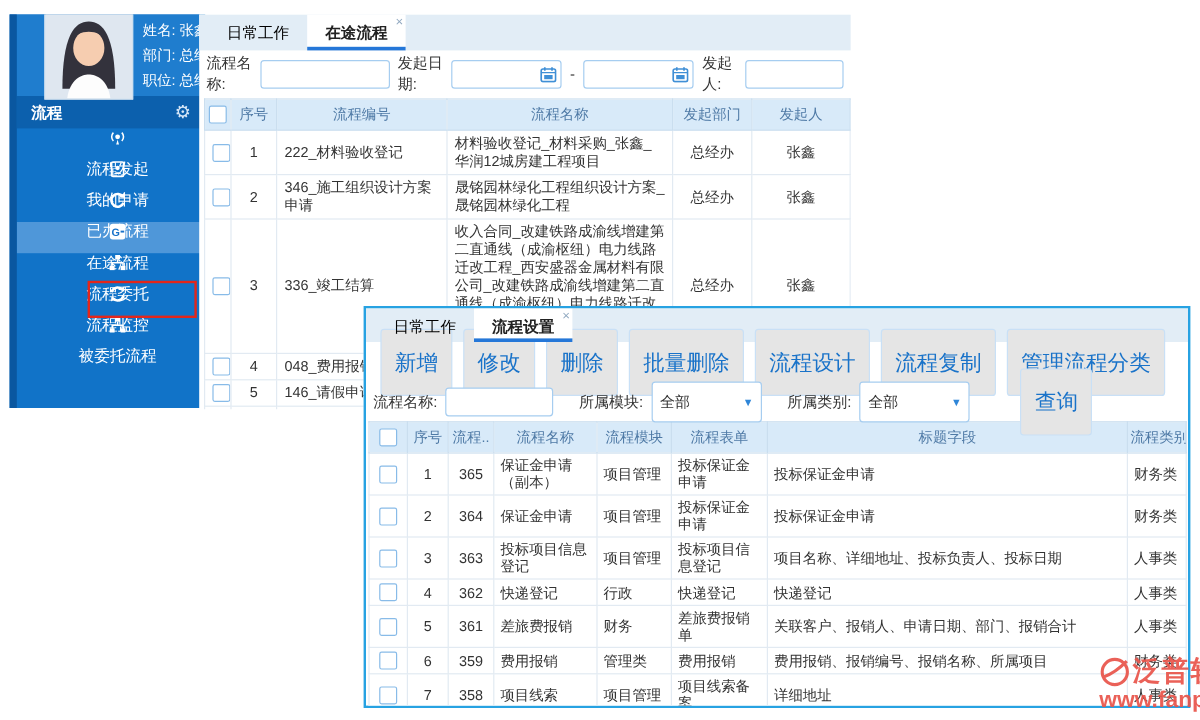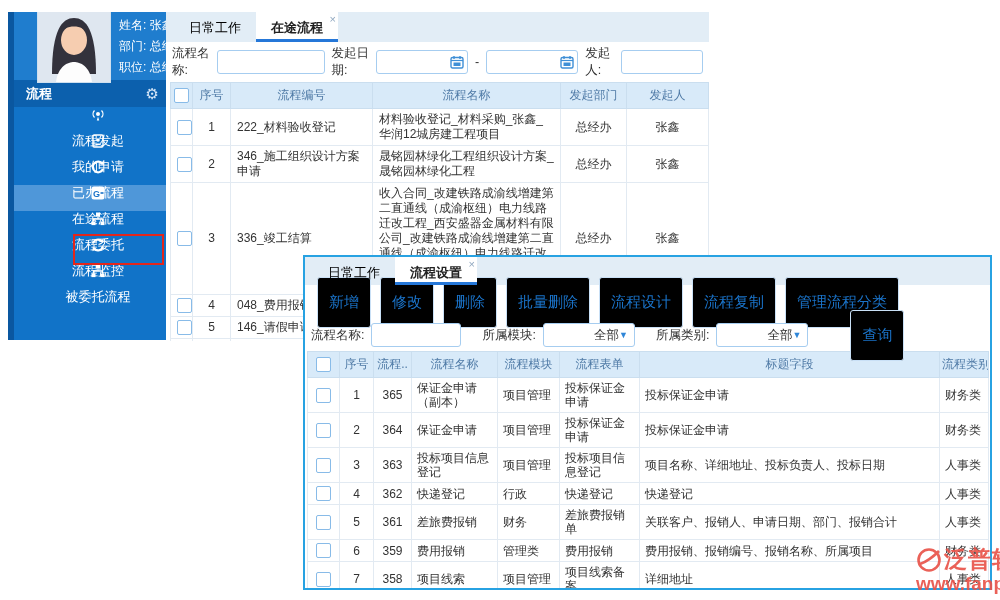--- a/index.html
+++ b/index.html
@@ -33,25 +33,25 @@
   .tbx{height:24px;border:1px solid #a6cdf0;border-radius:3px;background:#fff;box-sizing:border-box;
     font-family:inherit;font-size:12px;padding:0 5px;outline:none;}
   .datebx{position:relative;display:flex;align-items:center;}
   .datebx .tbx{width:92px;padding-right:22px;}
   .cal{position:absolute;right:4px;top:5px;width:14px;height:14px;cursor:pointer;}
 
   #win2{position:absolute;left:303px;top:255px;width:685px;height:331px;background:#fff;
     border:2px solid #27a2e2;z-index:10;overflow:hidden;}
   #win2 .tabbar{height:28px;}
   .toolbar{display:flex;align-items:center;gap:9px;padding:5px 12px;height:24px;}
-  .chip{background:#000000;color:#1a73c9;border:1px solid #c9e0f6;border-radius:3px;
-    padding:15px 11px;font-size:15px;cursor:pointer;white-space:nowrap;font-family:inherit;}
+  .chip{background:#e5e5e5;color:#1a73c9;border:1px solid #c9e0f6;border-radius:3px;
+    padding:15px 11px;font-size:18px;cursor:pointer;white-space:nowrap;font-family:inherit;}
   #win2 .filterbar{height:32px;}
-  .select{width:92px;height:24px;border:1px solid #a6cdf0;border-radius:3px;background:#fff;
-    display:flex;align-items:center;justify-content:flex-end;padding:0 6px;box-sizing:border-box;cursor:pointer;}
+  .select{width:92px;height:34px;border:1px solid #a6cdf0;border-radius:3px;background:#fff;
+    display:flex;align-items:center;justify-content:space-between;padding:0 6px;box-sizing:border-box;cursor:pointer;}
   .caret{color:#2f86d8;font-size:9px;}
 
   
   table{border-collapse:collapse;table-layout:fixed;background:#fff;}
   th{background:#d8eaf9;color:#4f7aa6;font-weight:normal;border:1px solid #cadeef;
     padding:4px 2px;font-size:12px;overflow:hidden;white-space:nowrap;}
   td{border:1px solid #e2eaf2;padding:3px 6px;font-size:12px;color:#333;line-height:15px;
     word-break:break-all;overflow:hidden;}
   #win1 table{margin-left:4px;width:538px;}
   #win2 table{margin-left:2px;width:681px;}

